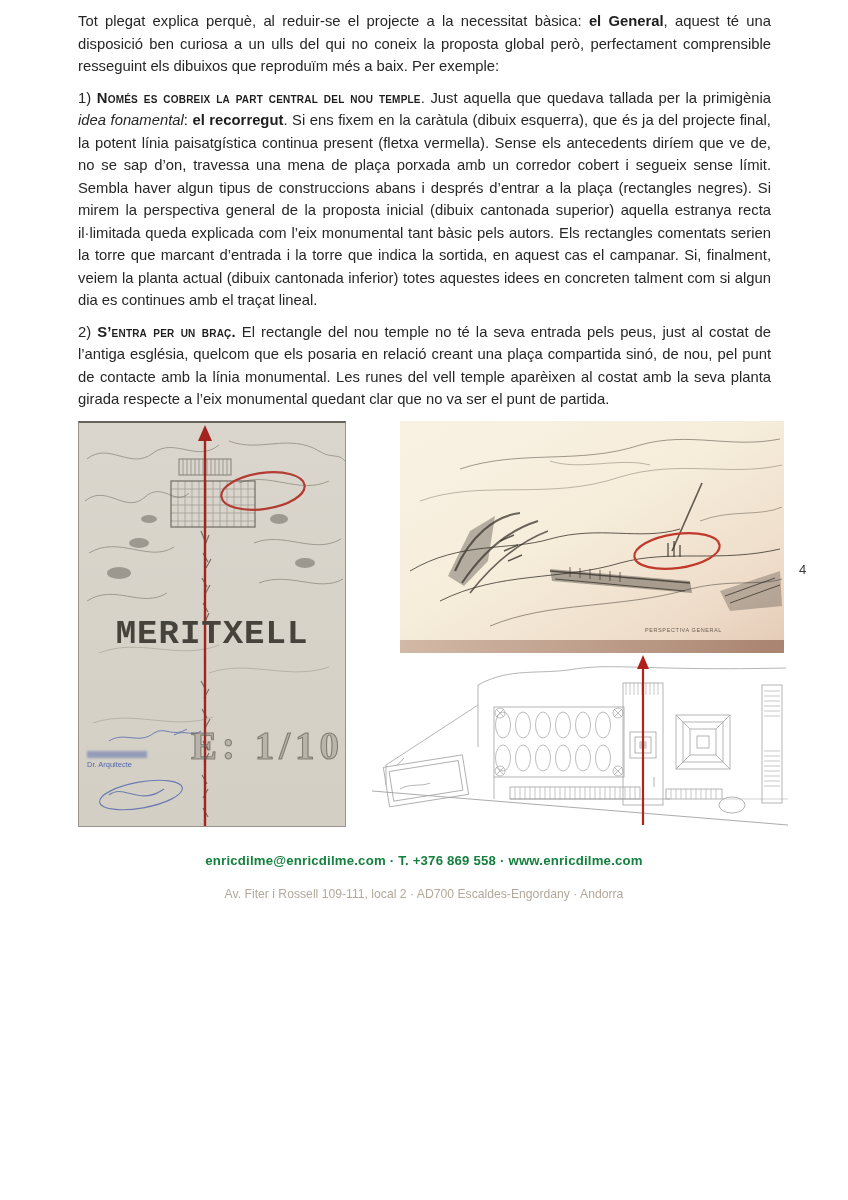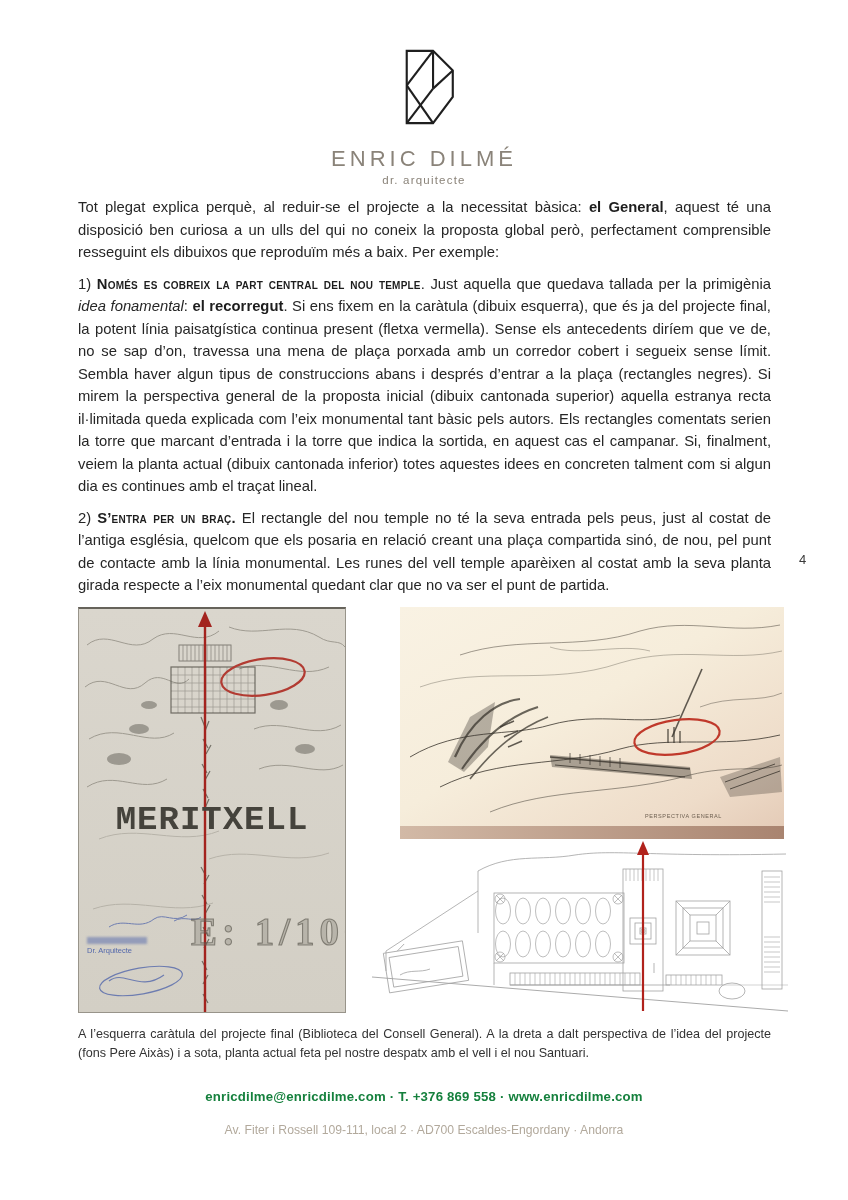--- a/index.html
+++ b/index.html
@@ -51,32 +51,20 @@
   .caption{margin:12px 0 0 78px;width:693px;font-size:12.6px;line-height:19px;color:#333333;text-align:justify;}
   .footer{margin-top:26px;text-align:center;}
   .footer-line1{font-size:13.2px;color:#15803d;font-weight:600;letter-spacing:.2px;}
   .footer-line2{font-size:12.2px;color:#b2a99c;margin-top:19px;}
 </style>
 </head>
 <body>
 
 <div class="page">
 
-  <div class="header">
-    <svg class="logo" viewBox="0 0 90 100" fill="none" stroke="#1f1f1f" stroke-width="2.6" stroke-linejoin="miter">
-      <path d="M24,6 L56,6 L80,30 L80,62 L56,94 L24,94 Z"></path>
-      <path d="M24,48 L56,6"></path>
-      <path d="M56,6 L56,52"></path>
-      <path d="M56,52 L80,30"></path>
-      <path d="M24,48 L56,94"></path>
-      <path d="M24,94 L56,52"></path>
-    </svg>
-    <div class="brand-name">ENRIC DILMÉ</div>
-    <div class="brand-subtitle">dr. arquitecte</div>
-  </div>
 
   <div class="text-col">
     <p class="para"><span>Tot plegat explica perquè, al reduir-se el projecte a la necessitat bàsica: </span><strong>el General</strong><span>, aquest té una disposició ben curiosa a un ulls del qui no coneix la proposta global però, perfectament comprensible resseguint els dibuixos que reproduïm més a baix. Per exemple:</span></p>
 
     <p class="para"><span>1) </span><strong class="sc">Només es cobreix la part central del nou temple</strong><span>. Just aquella que quedava tallada per la primigènia </span><em>idea fonamental</em><span>: </span><strong>el recorregut</strong><span>. Si ens fixem en la caràtula (dibuix esquerra), que és ja del projecte final, la potent línia paisatgística continua present (fletxa vermella). Sense els antecedents diríem que ve de, no se sap d’on, travessa una mena de plaça porxada amb un corredor cobert i segueix sense límit. Sembla haver algun tipus de construccions abans i després d’entrar a la plaça (rectangles negres). Si mirem la perspectiva general de la proposta inicial (dibuix cantonada superior) aquella estranya recta il·limitada queda explicada com l’eix monumental tant bàsic pels autors. Els rectangles comentats serien la torre que marcant d’entrada i la torre que indica la sortida, en aquest cas el campanar. Si, finalment, veiem la planta actual (dibuix cantonada inferior) totes aquestes idees en concreten talment com si algun dia es continues amb el traçat lineal.</span></p>
 
     <p class="para"><span>2) </span><strong class="sc">S’entra per un braç.</strong><span> El rectangle del nou temple no té la seva entrada pels peus, just al costat de l’antiga església, quelcom que els posaria en relació creant una plaça compartida sinó, de nou, pel punt de contacte amb la línia monumental. Les runes del vell temple aparèixen al costat amb la seva planta girada respecte a l’eix monumental quedant clar que no va ser el punt de partida.</span></p>
   </div>
 
   <div class="page-number">4</div>
@@ -235,20 +223,19 @@
         </g>
       </svg>
     </div>
 
     <svg class="plan-arrow" viewBox="0 0 16 174" width="16" height="174">
       <line x1="8" y1="172" x2="8" y2="14" stroke="#b1221c" stroke-width="2.2"></line>
       <polygon points="8,2 2,16 14,16" fill="#b1221c"></polygon>
     </svg>
   </div>
 
-  <p class="caption">A l’esquerra caràtula del projecte final (Biblioteca del Consell General). A la dreta a dalt perspectiva de l’idea del projecte (fons Pere Aixàs) i a sota, planta actual feta pel nostre despatx amb el vell i el nou Santuari.</p>
 
   <div class="footer">
     <div class="footer-line1">enricdilme@enricdilme.com · T. +376 869 558 · www.enricdilme.com</div>
     <div class="footer-line2">Av. Fiter i Rossell 109-111, local 2 · AD700 Escaldes-Engordany · Andorra</div>
   </div>
 
 </div>
 
 </body></html>

